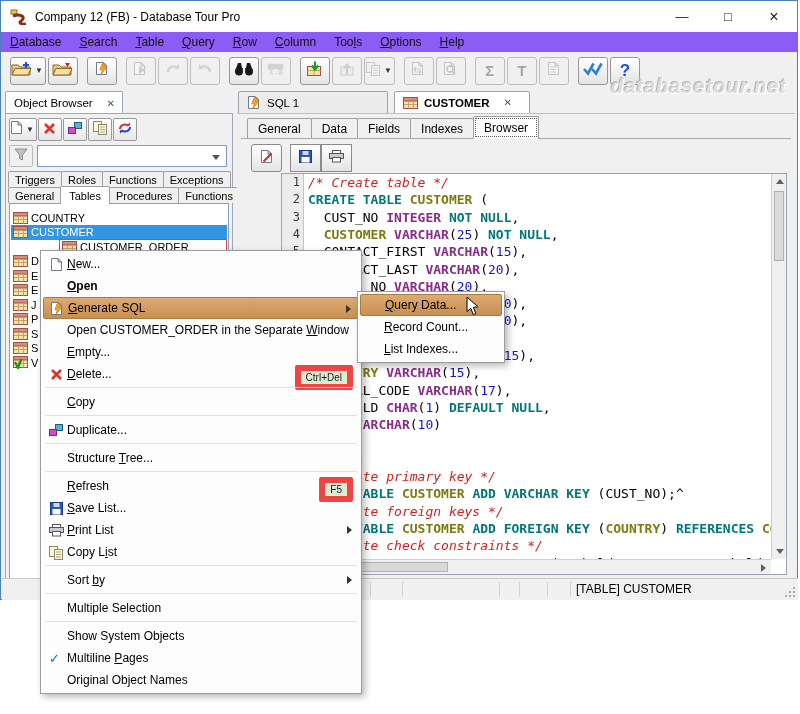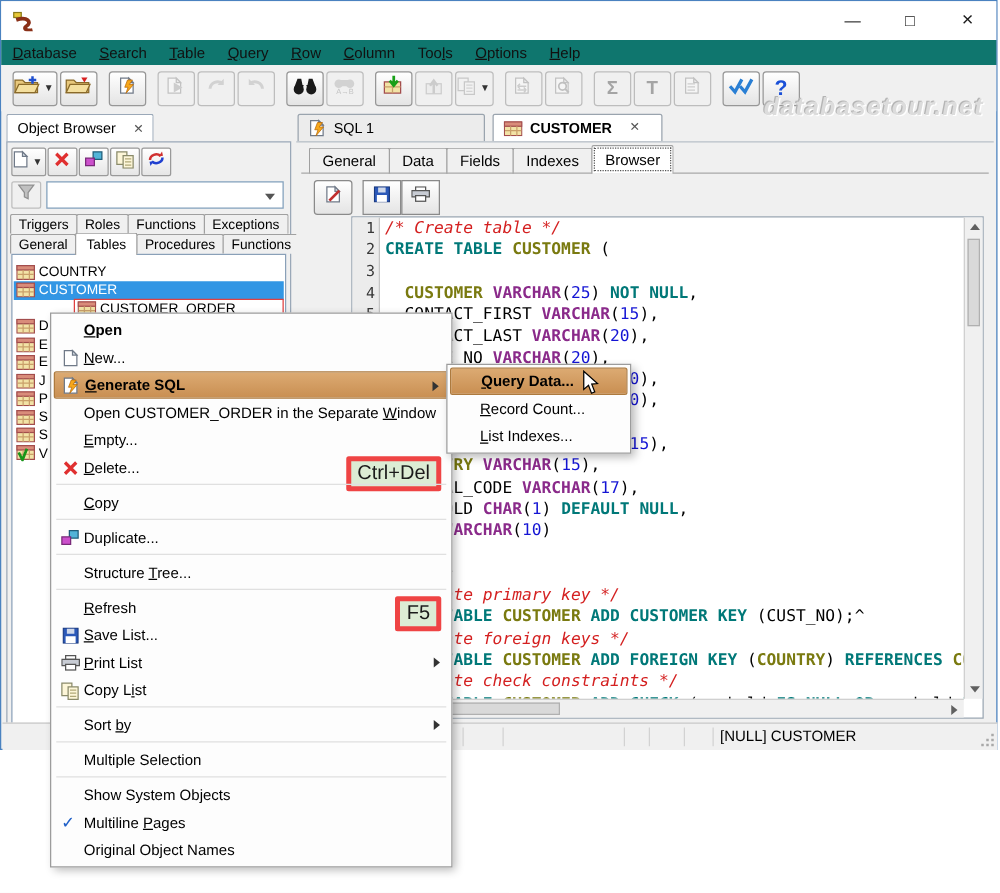--- a/index.html
+++ b/index.html
@@ -5,21 +5,21 @@
   html,body{margin:0;padding:0;background:#fff;}
   body{width:800px;height:714px;overflow:hidden;font-family:"Liberation Sans","DejaVu Sans",sans-serif;-webkit-font-smoothing:antialiased;}
   .stage{position:relative;width:800px;height:714px;background:#fff;}
   
   .window{position:absolute;left:0;top:0;width:798px;height:600px;border:1px solid #4a82c0;background:#f0f0f0;box-sizing:border-box;}
   .titlebar{position:absolute;left:0;top:0;width:100%;height:31px;background:#fff;display:flex;align-items:center;}
   .app-logo{margin-left:9px;width:18px;height:16px;flex:0 0 auto;}
   .title-text{margin-left:7px;font-size:12px;color:#000;}
   .winbtns{position:absolute;right:0;top:0;height:31px;display:flex;}
   .winbtn{width:46px;height:31px;display:flex;align-items:center;justify-content:center;font-size:13px;color:#1a1a1a;}
-  .menubar{position:absolute;left:0;top:31px;width:100%;height:20px;background:#0f766e;display:flex;align-items:center;font-size:12px;}
+  .menubar{position:absolute;left:0;top:31px;width:100%;height:20px;background:#8b5cf6;display:flex;align-items:center;font-size:12px;}
   .mb-item{padding:2px 9px;color:#111;}
   .mb-item u{text-decoration:underline;}
   
   .toolbar{position:absolute;left:0;top:51px;width:100%;height:37px;background:#f0f0f0;display:flex;align-items:center;}
   .tb-btn{height:28px;min-width:30px;margin-left:2px;border:1px solid #979797;border-radius:3px;background:linear-gradient(#ffffff,#e4e4e4);display:flex;align-items:center;justify-content:center;box-sizing:border-box;}
   .tb-btn.dis{border-color:#bdbdbd;background:#f0f0f0;}
   .tb-btn.dis svg,.tb-btn.dis .gly{opacity:.38;filter:grayscale(1);}
   .tb-sep{width:7px;height:28px;}
   .dd{font-size:8px;color:#333;margin:0 2px 0 3px;}
   .gly{font-weight:bold;font-size:15px;color:#2a2a2a;}
@@ -80,41 +80,42 @@
   .sb-text{position:absolute;left:574px;top:3px;color:#000;}
   .grip{position:absolute;right:3px;bottom:3px;width:10px;height:10px;}
   .grip i{position:absolute;width:2px;height:2px;background:#a8a8a8;}
   
   .cmenu{position:absolute;background:#fdfdfd;border:1px solid #9c9c9c;box-shadow:3px 3px 7px rgba(0,0,0,.28);box-sizing:border-box;padding:2px 0;z-index:50;}
   .m-item{position:relative;height:22px;display:flex;align-items:center;font-size:12px;color:#000;margin:0 2px;}
   .m-item .mic{position:absolute;left:4px;width:18px;display:flex;justify-content:center;}
   .m-item .mlbl{margin-left:24px;white-space:nowrap;}
   .m-item u{text-decoration:underline;}
   .m-item.bold .mlbl{font-weight:bold;}
-  .m-item.hl{background:linear-gradient(#dcaa72,#c98f52);border:1px solid #ad7a3e;border-radius:2px;box-sizing:border-box;font-weight:bold;}
+  .m-item.hl{background:linear-gradient(#dcaa72,#c98f52);border:1px solid #ad7a3e;border-radius:2px;box-sizing:border-box;}
   .m-sep{height:6px;position:relative;margin:0 2px;}
   .m-sep i{position:absolute;left:2px;right:2px;top:2px;border-top:1px solid #e0e0e0;}
-  .badge{position:absolute;right:6px;top:2px;background:#dcecd4;border:4px solid #ef4444;border-radius:2px;padding:1px 5px;font-size:16px;color:#1a1a1a;}
+  .badge{position:absolute;right:6px;top:2px;background:#dcecd4;border:6px solid #ef4444;border-radius:2px;padding:1px 5px;font-size:10px;color:#1a1a1a;}
   .sub-arrow{position:absolute;right:7px;top:7px;width:0;height:0;border-top:4px solid transparent;border-bottom:4px solid transparent;border-left:5px solid #333;}
   .mcheck{position:absolute;left:6px;color:#2060c8;font-weight:bold;font-size:13px;}
   .cursor{position:absolute;z-index:99;}
 </style>
 </head>
 <body>
 
 <div class="stage">
   <div class="window">
 
     <div class="titlebar">
       <span class="app-logo">
         <svg width="18" height="16">
             <rect x="1" y="1" width="6" height="4" fill="#e8c838" stroke="#8a7a1a"></rect>
             <path d="M3 7 c9 -3 13 2 8 5 c-3 2 1 4 5 3" fill="none" stroke="#8a3018" stroke-width="3"></path>
           </svg>
       </span>
+      <span class="title-text">Company 12 (FB) - Database Tour Pro</span>
       <div class="winbtns">
         <div class="winbtn">—</div>
         <div class="winbtn">□</div>
         <div class="winbtn" style="font-size:16px;">×</div>
       </div>
     </div>
 
     <div class="menubar" id="menubar">
         <div class="mb-item"><u>D</u>atabase</div>
         <div class="mb-item"><u>S</u>earch</div>
@@ -537,36 +538,37 @@
           <div class="gut-num" style="top: 295.1px;">18</div>
           <div class="gut-num" style="top: 312.4px;">19</div>
           <div class="gut-num" style="top: 329.7px;">20</div>
           <div class="gut-num" style="top: 347px;">21</div>
           <div class="gut-num" style="top: 364.3px;">22</div>
           <div class="gut-num" style="top: 381.6px;">23</div>
         </div>
       <div class="codearea" id="codearea">
           <div class="code-line" style="top: 1px;"><span class="tok-c">/* Create table */</span></div>
           <div class="code-line" style="top: 18.3px;"><span class="tok-k">CREATE TABLE</span><span> </span><span class="tok-o">CUSTOMER</span><span> (</span></div>
+          <div class="code-line" style="top: 35.6px;"><span>  </span><span>CUST_NO</span><span> </span><span class="tok-t">INTEGER</span><span> </span><span class="tok-k">NOT NULL</span><span>,</span></div>
           <div class="code-line" style="top: 52.9px;"><span>  </span><span class="tok-o">CUSTOMER</span><span> </span><span class="tok-t">VARCHAR</span><span>(</span><span class="tok-n">25</span><span>) </span><span class="tok-k">NOT NULL</span><span>,</span></div>
           <div class="code-line" style="top: 70.2px;"><span>  </span><span>CONTACT_FIRST</span><span> </span><span class="tok-t">VARCHAR</span><span>(</span><span class="tok-n">15</span><span>),</span></div>
           <div class="code-line" style="top: 87.5px;"><span>  </span><span>CONTACT_LAST</span><span> </span><span class="tok-t">VARCHAR</span><span>(</span><span class="tok-n">20</span><span>),</span></div>
           <div class="code-line" style="top: 104.8px;"><span>  </span><span>PHONE_NO</span><span> </span><span class="tok-t">VARCHAR</span><span>(</span><span class="tok-n">20</span><span>),</span></div>
           <div class="code-line" style="top: 122.1px;"><span>  </span><span>ADDRESS_LINE1</span><span> </span><span class="tok-t">VARCHAR</span><span>(</span><span class="tok-n">30</span><span>),</span></div>
           <div class="code-line" style="top: 139.4px;"><span>  </span><span>ADDRESS_LINE2</span><span> </span><span class="tok-t">VARCHAR</span><span>(</span><span class="tok-n">30</span><span>),</span></div>
           <div class="code-line" style="top: 156.7px;"><span>  </span><span>CITY</span><span> </span><span class="tok-t">VARCHAR</span><span>(</span><span class="tok-n">25</span><span>),</span></div>
           <div class="code-line" style="top: 174px;"><span>  </span><span>STATE_PROVINCE</span><span> </span><span class="tok-t">VARCHAR</span><span>(</span><span class="tok-n">15</span><span>),</span></div>
           <div class="code-line" style="top: 191.3px;"><span>  </span><span class="tok-o">COUNTRY</span><span> </span><span class="tok-t">VARCHAR</span><span>(</span><span class="tok-n">15</span><span>),</span></div>
           <div class="code-line" style="top: 208.6px;"><span>  </span><span>POSTAL_CODE</span><span> </span><span class="tok-t">VARCHAR</span><span>(</span><span class="tok-n">17</span><span>),</span></div>
           <div class="code-line" style="top: 225.9px;"><span>  </span><span>ON_HOLD</span><span> </span><span class="tok-t">CHAR</span><span>(</span><span class="tok-n">1</span><span>) </span><span class="tok-k">DEFAULT NULL</span><span>,</span></div>
           <div class="code-line" style="top: 243.2px;"><span>  </span><span>FAX</span><span> </span><span class="tok-t">VARCHAR</span><span>(</span><span class="tok-n">10</span><span>)</span></div>
           <div class="code-line" style="top: 260.5px;"><span>)</span></div>
           <div class="code-line" style="top: 277.8px;"><span>      ^</span></div>
           <div class="code-line" style="top: 295.1px;"><span class="tok-c">/* Create primary key */</span></div>
-          <div class="code-line" style="top: 312.4px;"><span class="tok-k">ALTER TABLE</span><span> </span><span class="tok-o">CUSTOMER</span><span> </span><span class="tok-k">ADD CUSTOMER KEY</span><span> (</span><span>CUST_NO</span><span>);^</span></div>
+          <div class="code-line" style="top: 312.4px;"><span class="tok-k">ALTER TABLE</span><span> </span><span class="tok-o">CUSTOMER</span><span> </span><span class="tok-k">ADD VARCHAR KEY</span><span> (</span><span>CUST_NO</span><span>);^</span></div>
           <div class="code-line" style="top: 329.7px;"><span class="tok-c">/* Create foreign keys */</span></div>
           <div class="code-line" style="top: 347px;"><span class="tok-k">ALTER TABLE</span><span> </span><span class="tok-o">CUSTOMER</span><span> </span><span class="tok-k">ADD FOREIGN KEY</span><span> (</span><span class="tok-o">COUNTRY</span><span>) </span><span class="tok-k">REFERENCES</span><span> </span><span class="tok-o">COUNTRY</span></div>
           <div class="code-line" style="top: 364.3px;"><span class="tok-c">/* Create check constraints */</span></div>
           <div class="code-line" style="top: 381.6px;"><span class="tok-k">ALTER TABLE</span><span> </span><span class="tok-o">CUSTOMER</span><span> </span><span class="tok-k">ADD CHECK</span><span> (</span><span>on_hold</span><span> </span><span class="tok-k">IS NULL OR</span><span> </span><span>on_hold</span><span> </span><span class="tok-k">IN</span></div>
         </div>
       <div class="vscroll">
         <div class="sc-btn" style="top:0;">
             <i class="tri-up"></i>
           </div>
         <div class="thumb" style="left:2px;right:2px;top:17px;height:70px;"></div>
@@ -585,44 +587,44 @@
       </div>
     </div>
 
     <div class="statusbar">
       <i class="sb-div" style="left:368px;"></i>
         <i class="sb-div" style="left:400px;"></i>
       <i class="sb-div" style="left:497px;"></i>
         <i class="sb-div" style="left:517px;"></i>
       <i class="sb-div" style="left:545px;"></i>
         <i class="sb-div" style="left:568px;"></i>
-      <span class="sb-text">[NULL] CUSTOMER</span>
+      <span class="sb-text">[TABLE] CUSTOMER</span>
       <span class="grip">
         <i style="right:0;bottom:0;position:absolute;"></i>
           <i style="right:4px;bottom:0;position:absolute;"></i>
           <i style="right:0;bottom:4px;position:absolute;"></i>
           <i style="right:8px;bottom:0;position:absolute;"></i>
           <i style="right:0;bottom:8px;position:absolute;"></i>
           <i style="right:4px;bottom:4px;position:absolute;"></i>
       </span>
     </div>
   </div>
 
   <div class="cmenu" id="cmenu" style="left:40px;top:250px;width:322px;">
-      <div class="m-item bold">
-        <span class="mlbl"><u>O</u>pen</span>
-      </div>
       <div class="m-item">
         <span class="mic">
           <svg width="13" height="15">
             <path d="M1.5 1.5 h6.5 l3.5 3.5 v8.5 h-10 z" fill="#fff" stroke="#707a88"></path>
             <path d="M8 1.5 l3.5 3.5 h-3.5 z" fill="#dde4ec" stroke="#707a88"></path>
           </svg>
         </span>
         <span class="mlbl"><u>N</u>ew...</span>
+      </div>
+      <div class="m-item bold">
+        <span class="mlbl"><u>O</u>pen</span>
       </div>
       <div class="m-item hl">
         <span class="mic">
           <svg width="14" height="15">
             <path d="M1.5 1.5 h6.5 l3.5 3.5 v8.5 h-10 z" fill="#fff" stroke="#707a88"></path>
             <path d="M8 1.5 l3.5 3.5 h-3.5 z" fill="#dde4ec" stroke="#707a88"></path>
             <path d="M7 3 l4 0 -2.6 3.6 3.4 0 -6 7 1.6-4.8 -2.6 0 z" fill="#f7a81c" stroke="#b86a08" stroke-width="0.6"></path>
           </svg>
         </span>
         <span class="mlbl"><u>G</u>enerate SQL</span>

